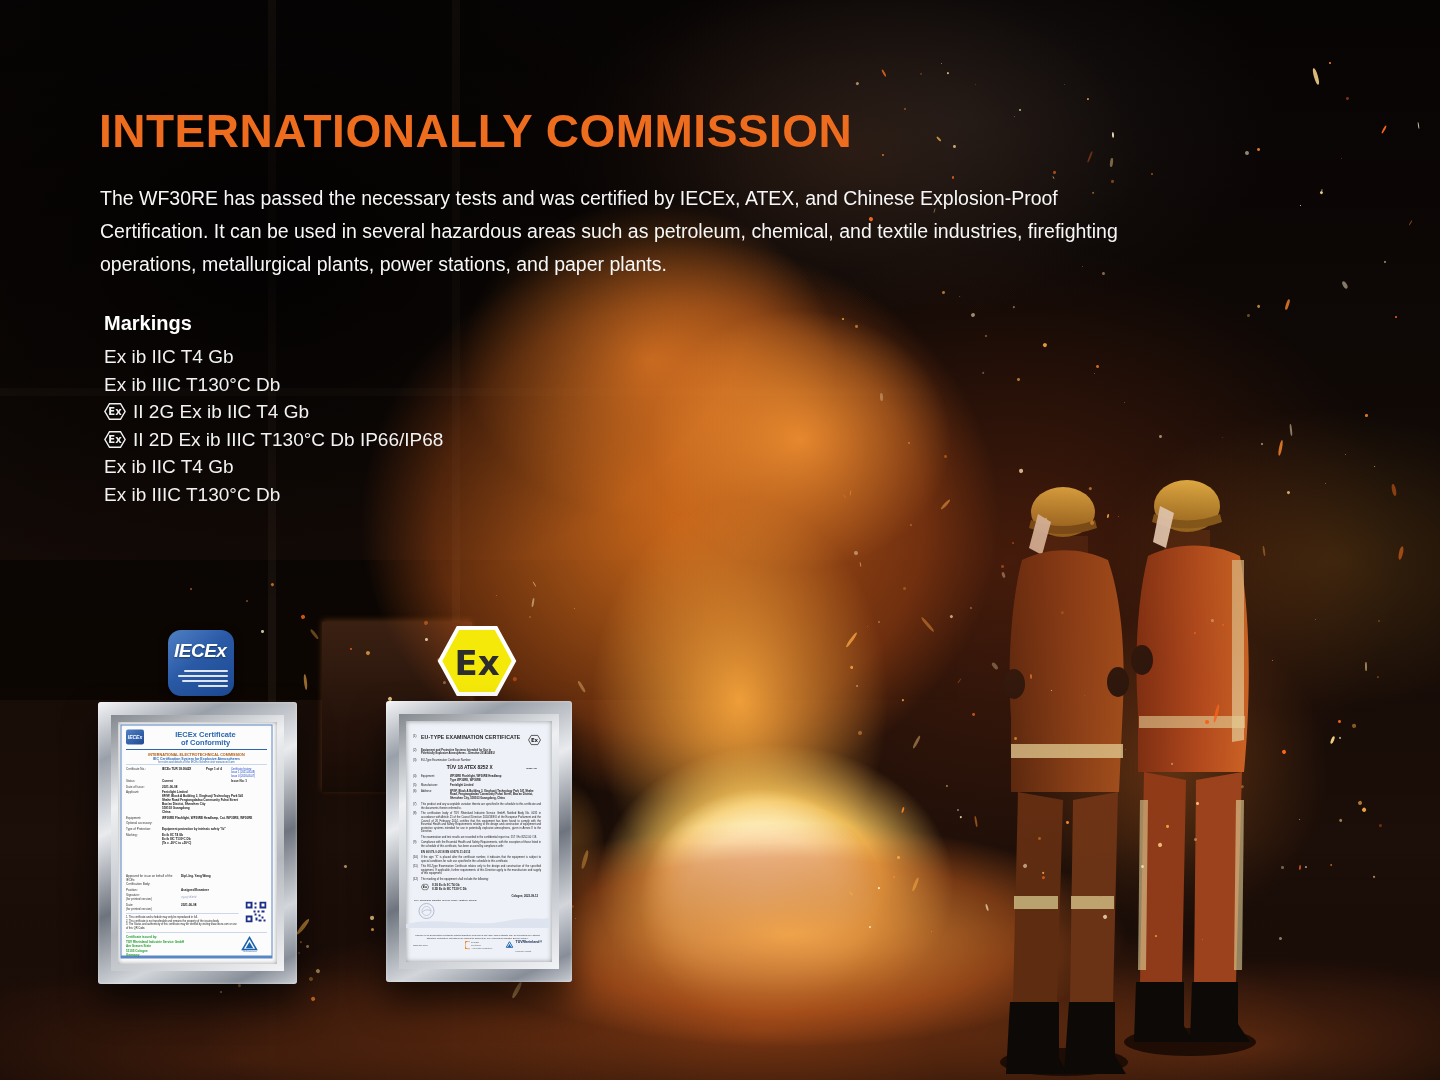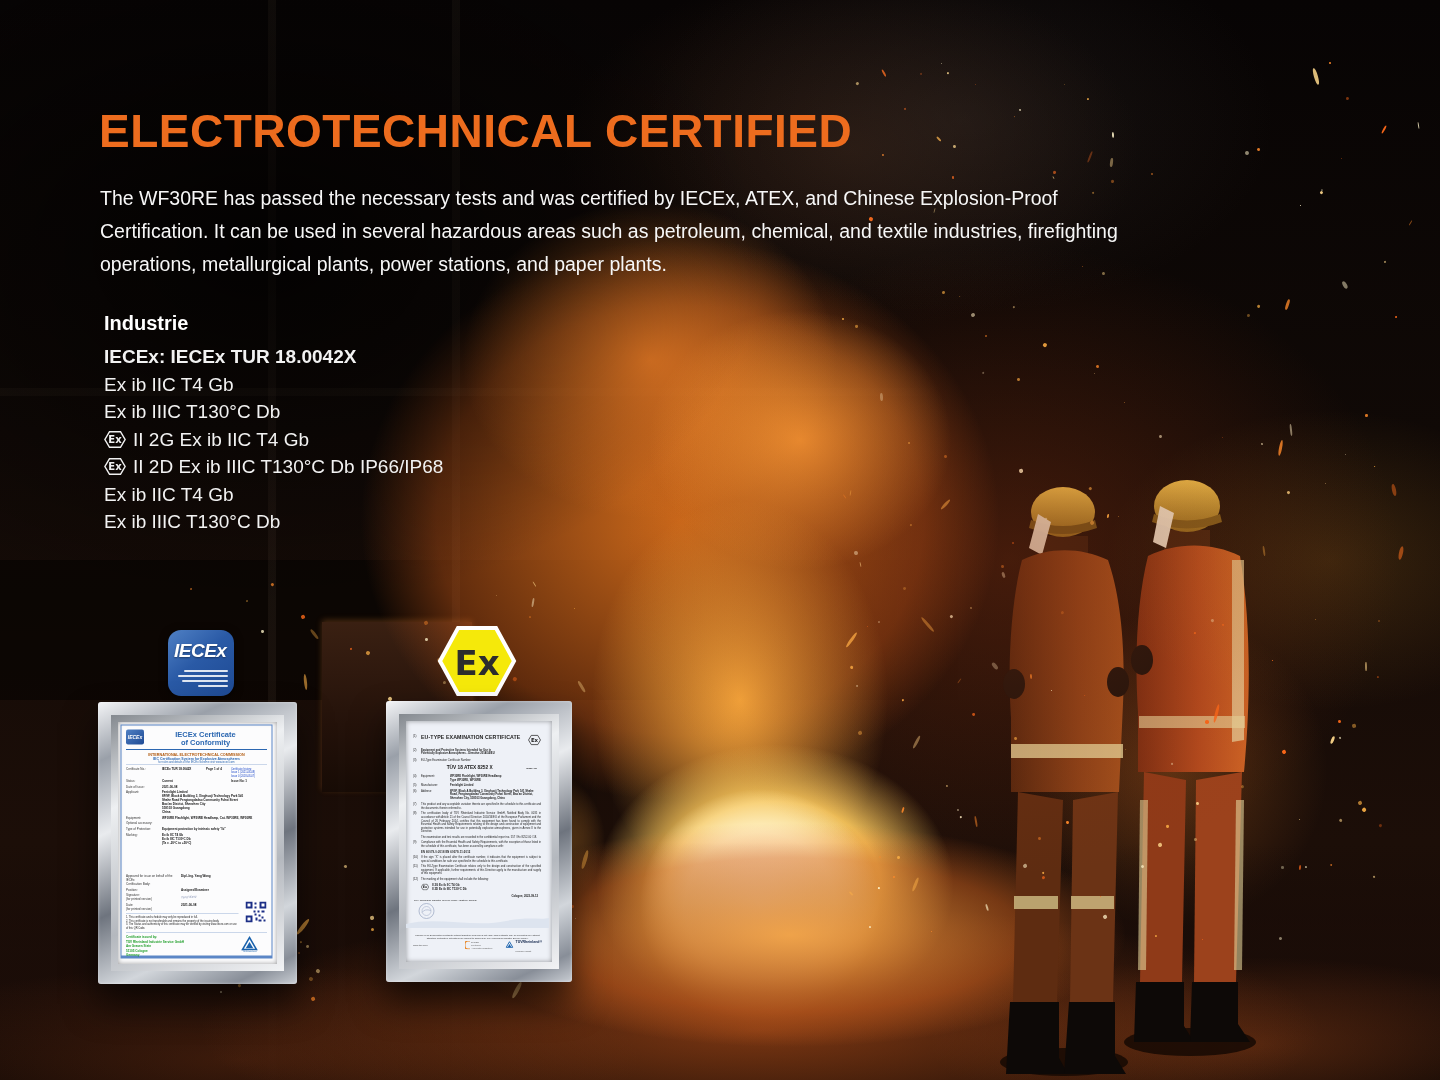--- a/index.html
+++ b/index.html
@@ -438,28 +438,25 @@
       <i style="left: 215.595px; top: 779.518px; width: 2.98295px; height: 17.0537px; background: rgb(255, 217, 140); opacity: 0.359296; transform: rotate(19deg);"></i>
       <i style="left: 1111.2px; top: 179.66px; width: 2.65497px; height: 2.65497px; background: rgb(255, 138, 42); opacity: 0.456639; transform: rotate(-22deg);"></i>
       <i style="left: 1346.49px; top: 97.1759px; width: 3.16948px; height: 3.16948px; background: rgb(255, 106, 26); opacity: 0.469095; transform: rotate(3deg);"></i>
       <i style="left: 1358.47px; top: 800.6px; width: 3.91698px; height: 3.91698px; background: rgb(255, 179, 71); opacity: 0.642514; transform: rotate(-28deg);"></i>
       <i style="left: 387.807px; top: 696.681px; width: 3.86106px; height: 3.86106px; background: rgb(255, 217, 140); opacity: 0.848675; transform: rotate(-44deg);"></i>
       <i style="left: 301.155px; top: 917.029px; width: 3.53559px; height: 19.1281px; background: rgb(255, 179, 71); opacity: 0.613257; transform: rotate(38deg);"></i>
       <i style="left: 1150.58px; top: 172.937px; width: 2.17864px; height: 2.17864px; background: rgb(255, 138, 42); opacity: 0.58984; transform: rotate(0deg);"></i>
     </div>
   <div class="layer bg-glow"></div>
 
-  <h1 class="headline">ELECTROTECHNICAL CERTIFIED</h1>
+  <h1 class="headline">INTERNATIONALLY COMMISSION</h1>
   <p class="intro">The WF30RE has passed the necessary tests and was certified by IECEx, ATEX, and Chinese Explosion-Proof Certification. It can be used in several hazardous areas such as petroleum, chemical, and textile industries, firefighting operations, metallurgical plants, power stations, and paper plants.</p>
 
   <section class="markings">
-    <h2>Industrie</h2>
-    <div class="mline bold">
-        <span>IECEx: IECEx TUR 18.0042X</span>
-      </div>
+    <h2>Markings</h2>
     <div class="mline">
         <span>Ex ib IIC T4 Gb</span>
       </div>
     <div class="mline">
         <span>Ex ib IIIC T130°C Db</span>
       </div>
     <div class="mline">
       <svg class="exsmall" viewBox="0 0 24 20">
         <polygon points="6,1.5 18,1.5 23,10 18,18.5 6,18.5 1,10" fill="none" stroke="#f0f0f0" stroke-width="1.6"></polygon>
         <text x="12" y="14" font-size="11" font-weight="bold" fill="#f0f0f0" text-anchor="middle" font-family="'DejaVu Sans',sans-serif">Ex</text>

